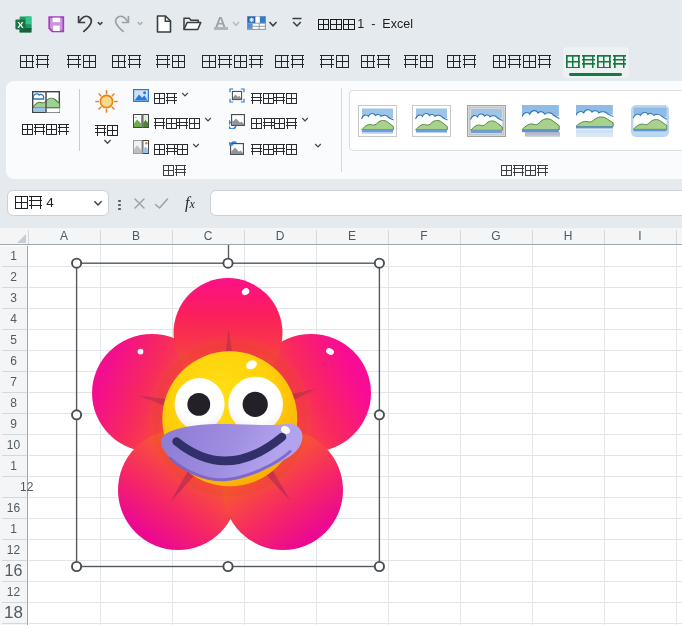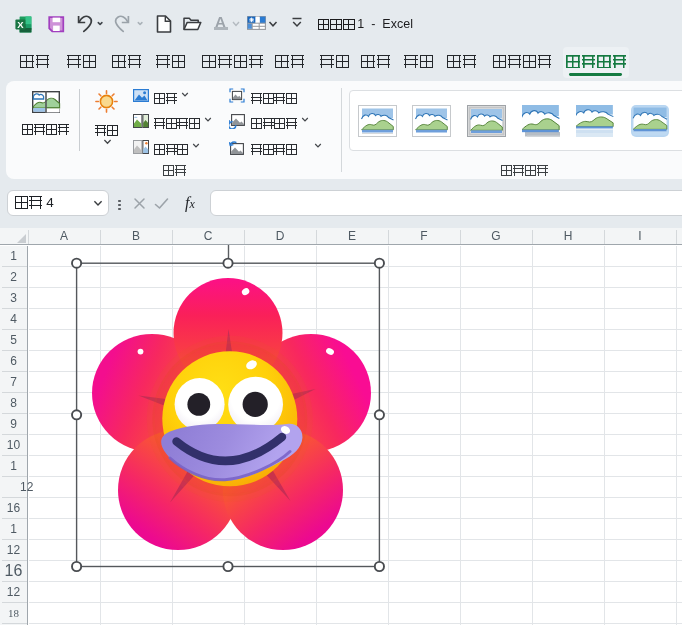--- a/index.html
+++ b/index.html
@@ -414,21 +414,21 @@
   <div class="abs" style="left:0;top:270px;width:27px;height:21px;font-size:12px;color:#4F5A63;text-align:center;line-height:20px;">16</div>
   <div class="abs" style="left:2px;top:290px;width:25px;height:1px;background:#D4D8DB;"></div>
   <div class="abs" style="left:0;top:291px;width:27px;height:21px;font-size:12px;color:#4F5A63;text-align:center;line-height:20px;">1</div>
   <div class="abs" style="left:2px;top:311px;width:25px;height:1px;background:#D4D8DB;"></div>
   <div class="abs" style="left:0;top:312px;width:27px;height:21px;font-size:12px;color:#4F5A63;text-align:center;line-height:20px;">12</div>
   <div class="abs" style="left:2px;top:332px;width:25px;height:1px;background:#D4D8DB;"></div>
   <div class="abs" style="left:0;top:333px;width:27px;height:21px;font-size:16px;color:#4F5A63;text-align:center;line-height:20px;">16</div>
   <div class="abs" style="left:2px;top:353px;width:25px;height:1px;background:#D4D8DB;"></div>
   <div class="abs" style="left:0;top:354px;width:27px;height:21px;font-size:12px;color:#4F5A63;text-align:center;line-height:20px;">12</div>
   <div class="abs" style="left:2px;top:374px;width:25px;height:1px;background:#D4D8DB;"></div>
-  <div class="abs" style="left:0;top:375px;width:27px;height:21px;font-size:11px;color:#4F5A63;text-align:center;line-height:20px;font-family:Liberation Serif, serif;">18</div>
+  <div class="abs" style="left:0;top:375px;width:27px;height:21px;font-size:17px;color:#4F5A63;text-align:center;line-height:20px;">18</div>
   <div class="abs" style="left:2px;top:395px;width:25px;height:1px;background:#D4D8DB;"></div>
   <div class="abs" style="left:0;top:396px;width:27px;height:21px;font-size:12px;color:#4F5A63;text-align:center;line-height:20px;">19</div>
 
   </div>
   <div id="grid">
   <div class="abs" style="left:100px;top:18px;width:1px;height:379px;background:#E2E5E8;"></div>
   <div class="abs" style="left:172px;top:18px;width:1px;height:379px;background:#E2E5E8;"></div>
   <div class="abs" style="left:244px;top:18px;width:1px;height:379px;background:#E2E5E8;"></div>
   <div class="abs" style="left:316px;top:18px;width:1px;height:379px;background:#E2E5E8;"></div>
   <div class="abs" style="left:388px;top:18px;width:1px;height:379px;background:#E2E5E8;"></div>

